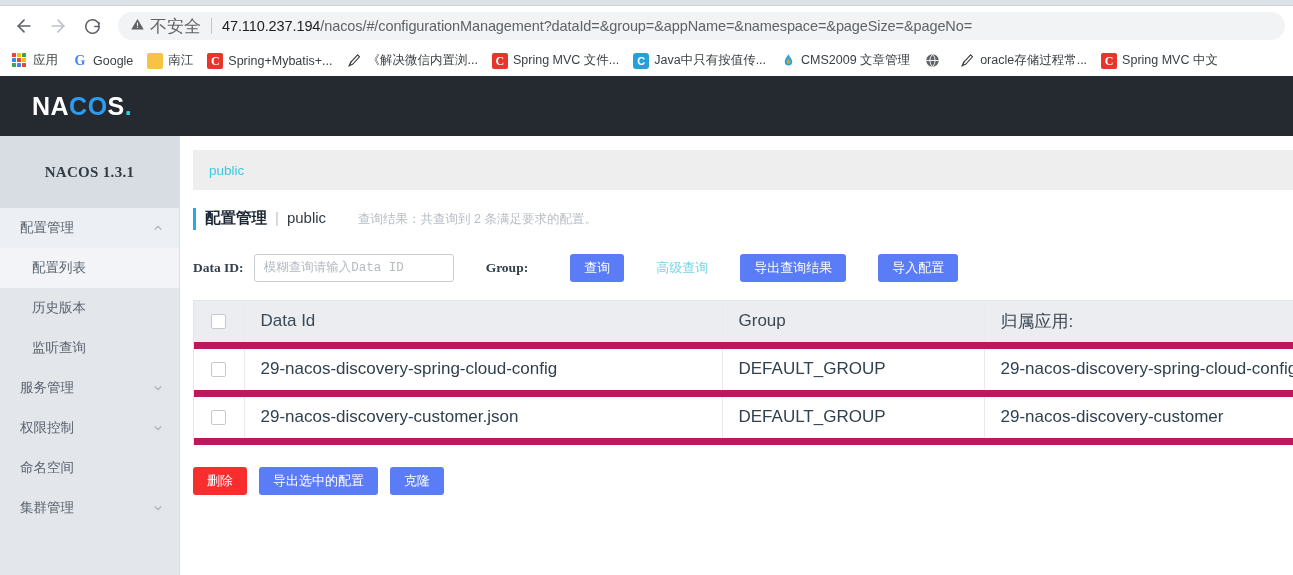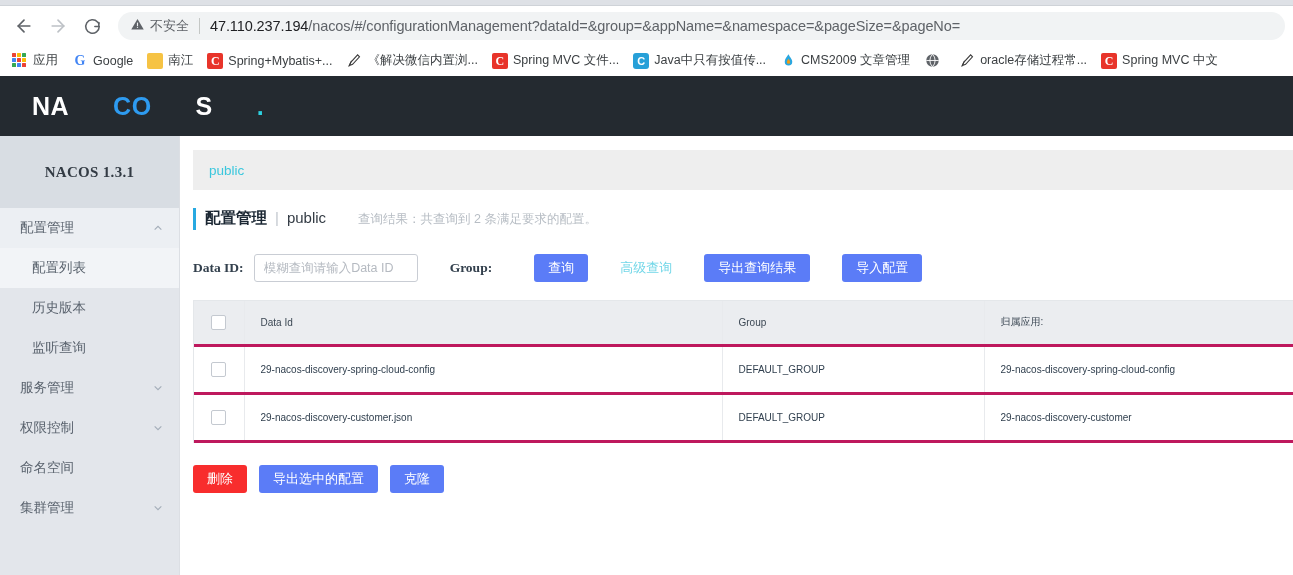--- a/index.html
+++ b/index.html
@@ -52,21 +52,21 @@
     overflow: hidden;
   }
   .security-chip {
     display: flex; align-items: center;
     gap: 5px;
     flex: 0 0 auto;
     cursor: pointer;
   }
   .warn-tri { flex: 0 0 auto; }
   .security-text {
-    font-size: 13px;
+    font-size: 17px;
     color: #5f6368;
     white-space: nowrap;
   }
   .omni-divider {
     width: 1px; height: 16px;
     background: #c4c7c5;
     margin: 0 10px;
     flex: 0 0 auto;
   }
   .url-text {
@@ -146,21 +146,20 @@
     padding-left: 32px;
     flex: 0 0 auto;
   }
   .logo {
     display: flex;
     align-items: flex-start;
     font-size: 25px;
     font-weight: bold;
     letter-spacing: 0.5px;
     font-family: "Liberation Sans", sans-serif;
-    gap: 44px;
   }
   .logo .w { color: #ffffff; }
   .logo .b { color: #2e9bf0; }
   .logo .dot { color: #2dd0e0; }
 
   .app-body {
     display: flex;
     flex: 1 1 auto;
     min-height: 0;
   }
@@ -272,30 +271,30 @@
     padding-left: 0;
   }
   .field-label {
     font-size: 13.5px;
     font-weight: bold;
     color: #33404d;
     font-family: "Liberation Serif", serif;
     margin-right: 10px;
   }
   .text-input {
-    width: 164px;
+    width: 200px;
     height: 28px;
     border: 1px solid #c9cdd4;
     border-radius: 3px;
     padding: 0 9px;
     font-size: 12.5px;
     color: #333;
     background: #fff;
     outline: none;
-    font-family: Liberation Sans, sans-serif;
+    font-family: Liberation Mono, monospace;
   }
   .text-input::placeholder { color: #b5bac1; }
   .gap-32 { width: 32px; flex: 0 0 auto; }
   .gap-24 { width: 24px; flex: 0 0 auto; }
 
   .btn {
     height: 28px;
     border: none;
     border-radius: 3px;
     font-size: 13px;
@@ -322,24 +321,24 @@
     border-left: 1px solid #e4e7ea;
     width: 1140px;
   }
   table.cfg {
     border-collapse: collapse;
     table-layout: fixed;
     width: 1140px;
   }
   table.cfg th, table.cfg td {
     border-right: 1px solid #e8eaed;
-    border-bottom: 3px solid #be185d;
+    border-bottom: 7px solid #be185d;
     text-align: left;
     padding: 0 16px;
-    font-size: 10px;
+    font-size: 17px;
     color: #31404f;
     height: 48px;
     vertical-align: middle;
     overflow: hidden;
     white-space: nowrap;
   }
   table.cfg thead th {
     background: #ebedf0;
     font-weight: normal;
     color: #3c4854;

